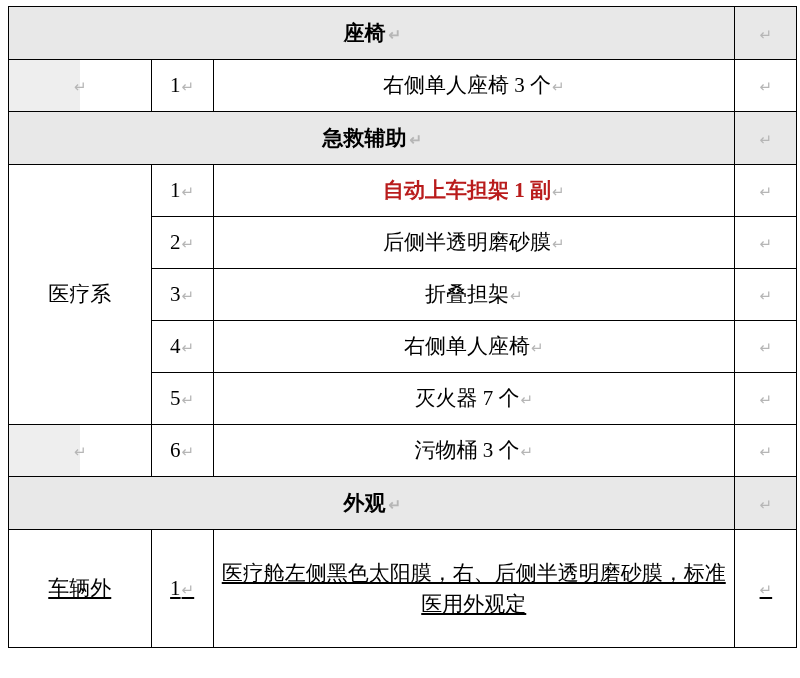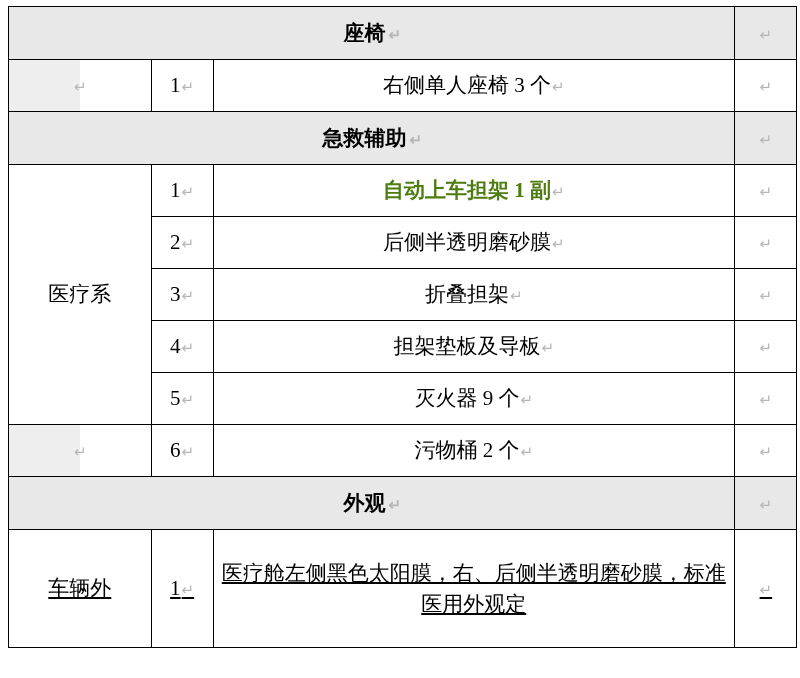--- a/index.html
+++ b/index.html
@@ -74,21 +74,21 @@
     padding: 0 4px;
     white-space: nowrap;
   }
   .desc-cell {
     text-align: center;
     padding: 6px 10px 6px 14px;
   }
   .row-item { height: 52px; }
   .row-tall { height: 118px; text-decoration: underline; }
   .red {
-    color: #4d7c0f;
+    color: #b91c1c;
     font-weight: bold;
   }
   .pilcrow {
     color: #b6b6b6;
     font-size: 15px;
     font-family: "Liberation Sans", sans-serif;
     vertical-align: baseline;
     padding-left: 1px;
   }
   .desc-multiline {
@@ -178,49 +178,49 @@
       <td class="note-cell">
         <span class="pilcrow">↵</span>
       </td>
     </tr>
 
     <tr class="row-item">
       <td class="num-cell">
         <span>4</span><span class="pilcrow">↵</span>
       </td>
       <td class="desc-cell">
-        <span>担架垫板及导板</span><span class="pilcrow">↵</span>
+        <span>右侧单人座椅</span><span class="pilcrow">↵</span>
       </td>
       <td class="note-cell">
         <span class="pilcrow">↵</span>
       </td>
     </tr>
 
     <tr class="row-item">
       <td class="num-cell">
         <span>5</span><span class="pilcrow">↵</span>
       </td>
       <td class="desc-cell">
-        <span>灭火器 9 个</span><span class="pilcrow">↵</span>
+        <span>灭火器 7 个</span><span class="pilcrow">↵</span>
       </td>
       <td class="note-cell">
         <span class="pilcrow">↵</span>
       </td>
     </tr>
 
     <tr class="row-item">
       <td class="cat-cell partial">
         <span class="half"></span>
         <span class="pilcrow" style="position:relative;">↵</span>
       </td>
       <td class="num-cell">
         <span>6</span><span class="pilcrow">↵</span>
       </td>
       <td class="desc-cell">
-        <span>污物桶 2 个</span><span class="pilcrow">↵</span>
+        <span>污物桶 3 个</span><span class="pilcrow">↵</span>
       </td>
       <td class="note-cell">
         <span class="pilcrow">↵</span>
       </td>
     </tr>
 
     <tr>
       <td class="section-head" colspan="3">
         <span class="txt">外观</span><span class="pilcrow">↵</span>
       </td>

